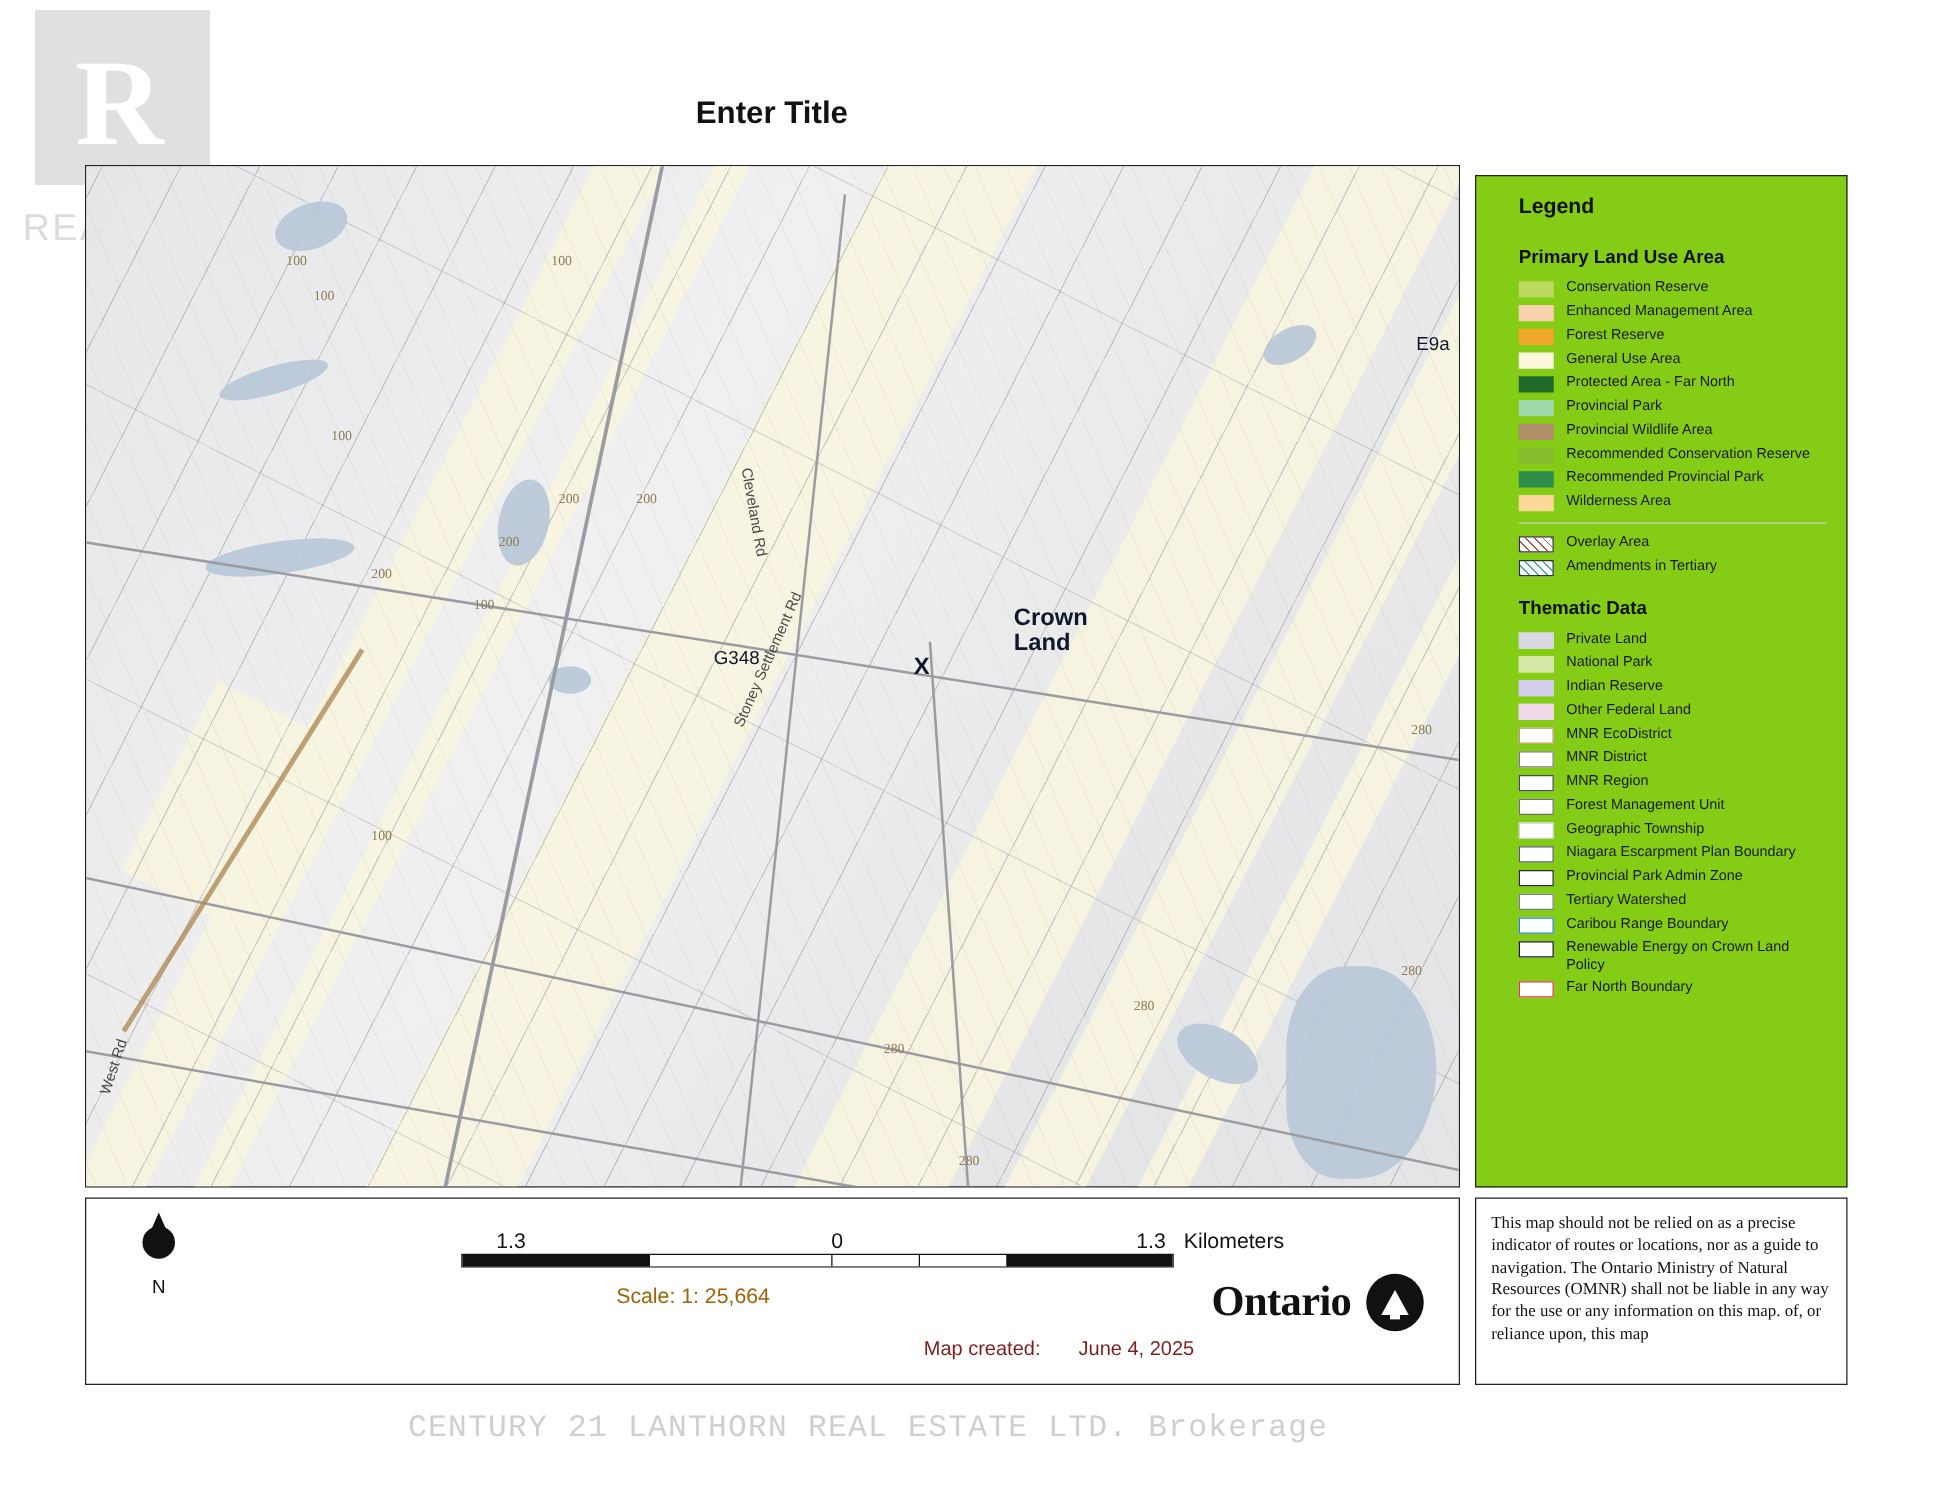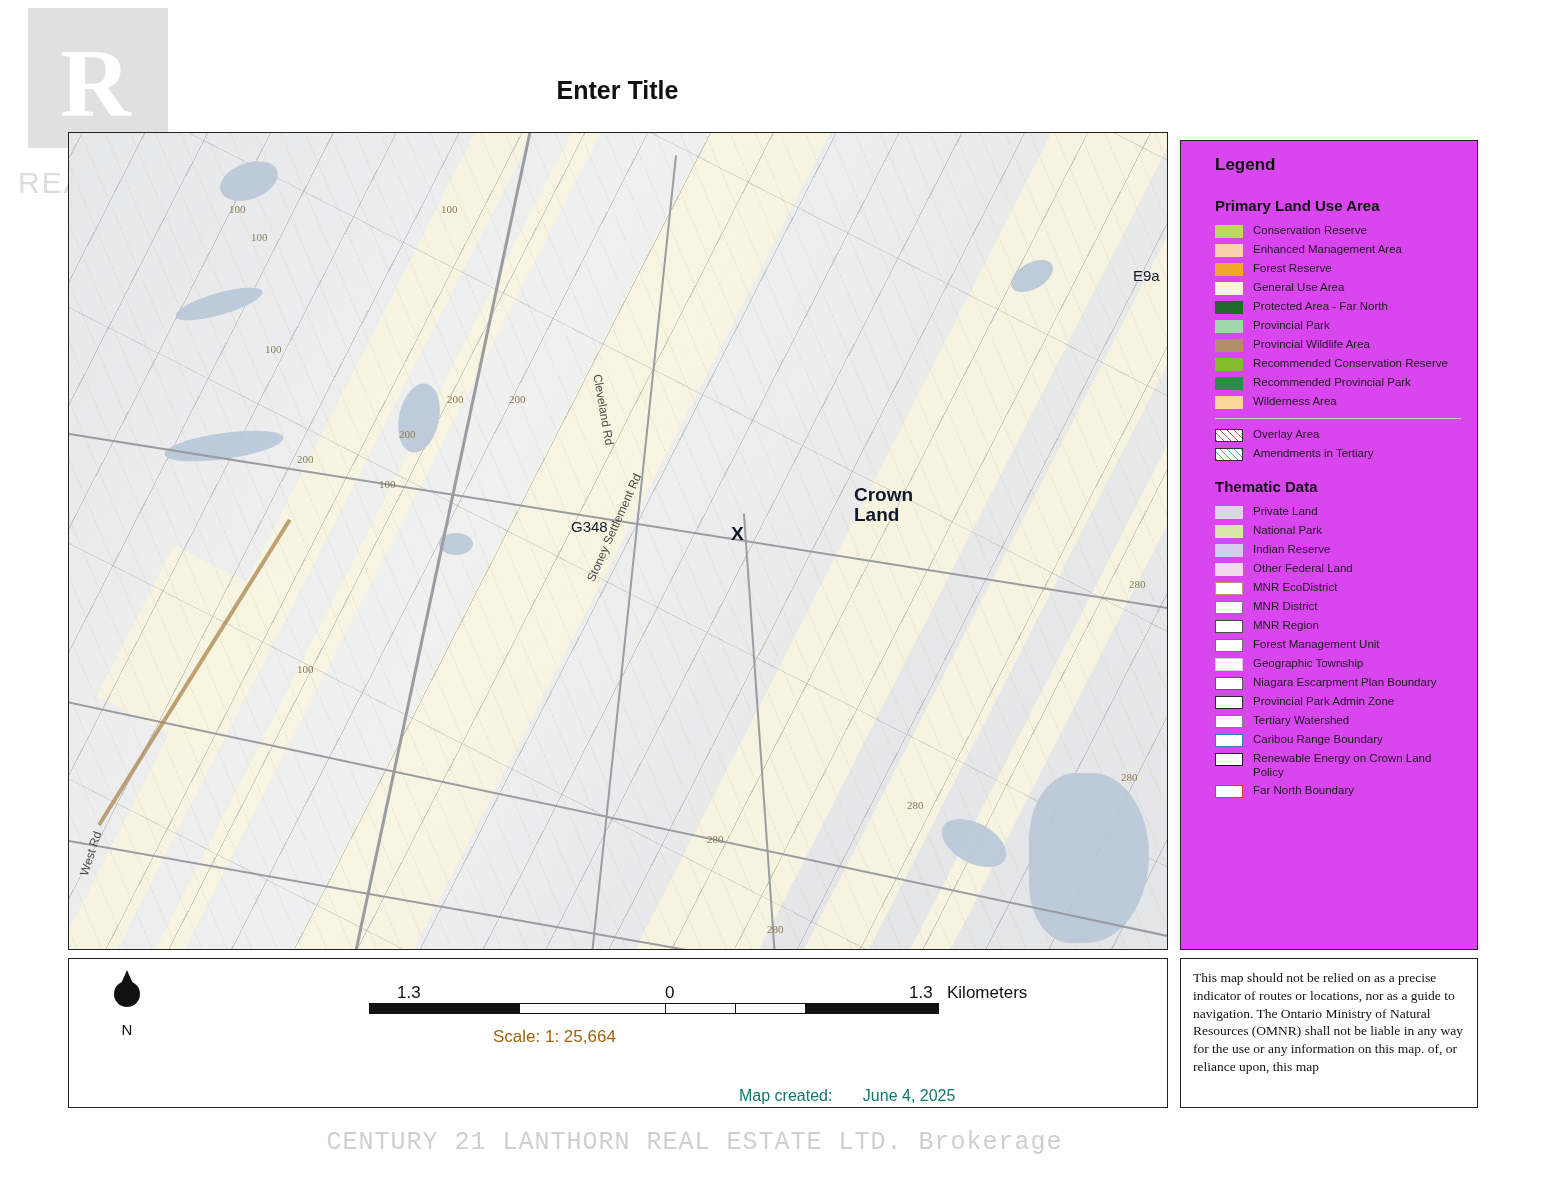--- a/index.html
+++ b/index.html
@@ -166,21 +166,21 @@
     color: #4a4a4a;
     white-space: nowrap;
   }
 
   
   .legend-panel {
     position: absolute;
     left: 1180px; top: 140px;
     width: 298px; height: 810px;
     border: 1px solid #222;
-    background: #d946ef;
+    background: #84cc16;
     padding: 14px 16px 8px 34px;
   }
   .legend-title { font-size: 17px; font-weight: bold; color: #111; margin-bottom: 22px; }
   .legend-section-title { font-size: 15px; font-weight: bold; color: #111; margin: 0 0 10px 0; }
   .legend-row { display: flex; align-items: flex-start; margin-bottom: 5px; }
   .swatch {
     width: 28px; height: 13px;
     flex: 0 0 28px;
     margin-right: 10px;
     margin-top: 1px;
@@ -276,21 +276,21 @@
   }
   .ontario-logo .trillium:before {
     content: "";
     position: absolute; left: 50%; top: 62%;
     transform: translate(-50%,-50%);
     width: 8px; height: 15px;
     background: #fff;
   }
   .created-row {
     position: absolute; left: 670px; top: 112px;
-    font-size: 16px; color: #0f766e; margin-top: 16px;
+    font-size: 16px; color: #7f1d1d;
   }
   .created-row .label { margin-right: 26px; }
 
   
   .disclaimer-panel {
     position: absolute;
     left: 1180px; top: 958px;
     width: 298px; height: 150px;
     border: 1px solid #222;
     background: #fff;
@@ -359,21 +359,21 @@
   <div class="clabel" style="left:1060px;top:445px;">280</div>
   <div class="clabel" style="left:1052px;top:638px;">280</div>
   <div class="clabel" style="left:838px;top:666px;">280</div>
   <div class="clabel" style="left:638px;top:700px;">280</div>
   <div class="clabel" style="left:698px;top:790px;">280</div>
 
   <div class="mlabel road-name" style="left:535px;top:240px;transform:rotate(80deg);transform-origin:left top;">Cleveland Rd</div>
   <div class="mlabel road-name" style="left:515px;top:445px;transform:rotate(-66deg);transform-origin:left top;">Stoney Settlement Rd</div>
   <div class="mlabel road-name" style="left:8px;top:740px;transform:rotate(-72deg);transform-origin:left top;">West Rd</div>
 
-  <div class="mlabel crown" style="left:785px;top:352px;white-space:pre-line;">Crown
+  <div class="mlabel crown" style="left:742px;top:352px;white-space:pre-line;">Crown
 Land</div>
   <div class="mlabel g348" style="left:502px;top:385px;">G348</div>
   <div class="mlabel e9a" style="left:1064px;top:134px;">E9a</div>
   <div class="mlabel xmark" style="left:662px;top:390px;">X</div>
 </div>
 
 <div class="legend-panel">
   <div class="legend-title">Legend</div>
 
   <div class="legend-section-title">Primary Land Use Area</div>
@@ -512,20 +512,24 @@
       <div class="sb-black" style="flex:0 0 150px"></div>
       <div class="sb-white" style="flex:0 0 145px"></div>
       <div class="sb-white" style="flex:0 0 70px;border-left:1px solid #111"></div>
       <div class="sb-white" style="flex:0 0 70px;border-left:1px solid #111"></div>
       <div class="sb-black" style="flex:1 1 auto"></div>
     </div>
   </div>
 
   <div class="scale-text">Scale: 1: 25,664</div>
 
+  <div class="ontario-logo">
+    <div class="otext">Ontario</div>
+    <div class="trillium"></div>
+  </div>
 
   <div class="created-row">
     <span class="label">Map created:</span>
     <span>June 4, 2025</span>
   </div>
 </div>
 
 <div class="disclaimer-panel">
   <div class="disclaimer-text">This map should not be relied on as a precise indicator of routes or locations, nor as a guide to navigation. The Ontario Ministry of Natural Resources (OMNR) shall not be liable in any way for the use or any information on this map. of, or reliance upon, this map</div>
 </div>

